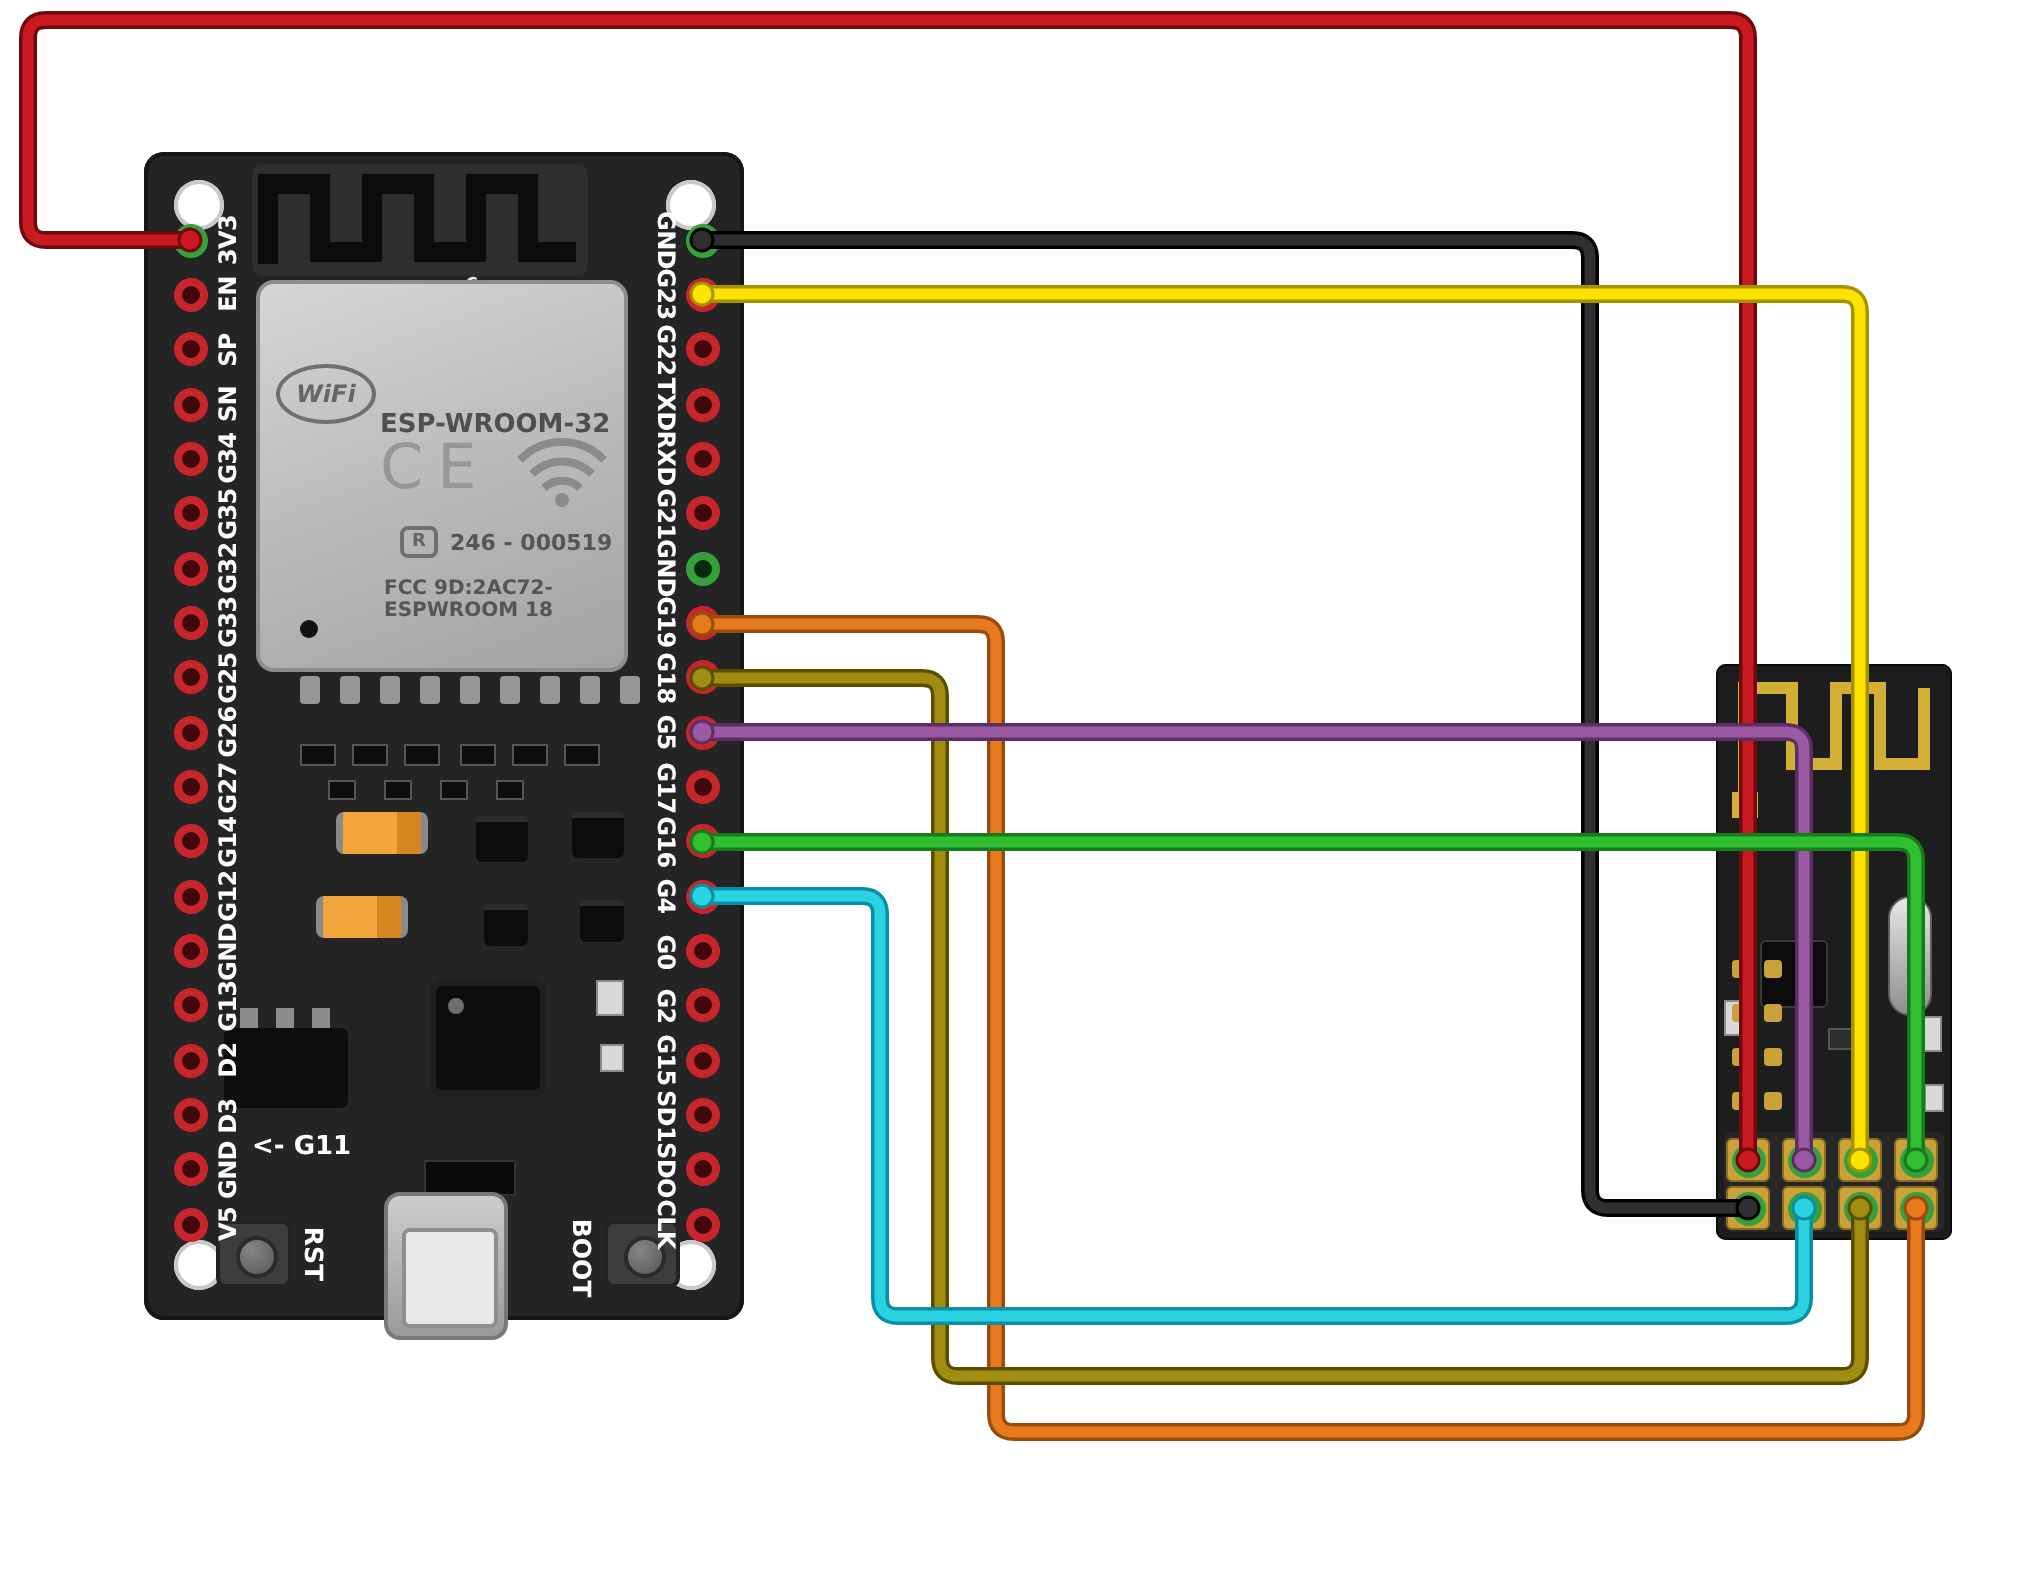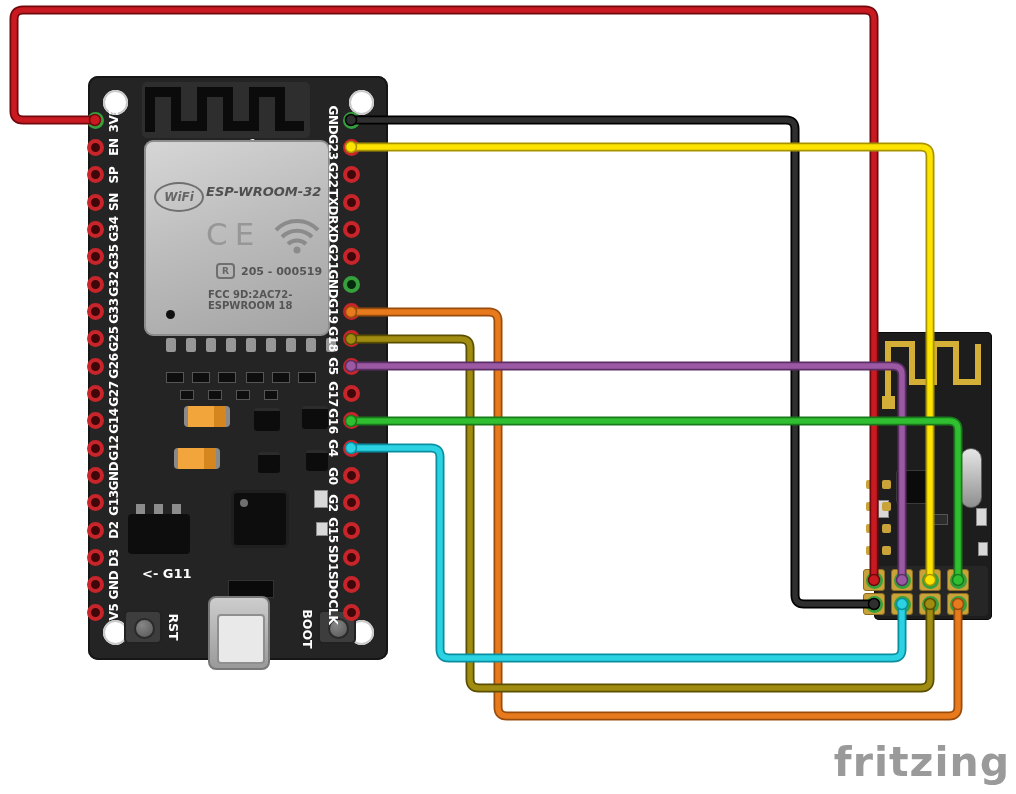--- a/index.html
+++ b/index.html
@@ -1,33 +1,33 @@
 <!DOCTYPE html>
 <html><head>
 <meta charset="utf-8">
 <style>
   html,body{margin:0;padding:0;background:#ffffff;}
   body{width:1016px;height:794px;position:relative;overflow:hidden;
        font-family:"DejaVu Sans","Liberation Sans",sans-serif;}
   #canvas{position:absolute;inset:0;}
-  .board{position:absolute;margin-left:16px;}
+  .board{position:absolute;}
 
   
   #esp32{left:72px;top:76px;width:300px;height:584px;background:#242424;
          border-radius:10px;box-shadow:inset 0 0 0 2px #161616;z-index:1;}
   .hole{position:absolute;width:25px;height:25px;border-radius:50%;background:#fff;
         box-shadow:inset 0 0 0 2px #c9c9c9;}
   .ant-c{position:absolute;left:161px;top:60px;color:#e8e8e8;font-size:10px;font-weight:700;}
   .shield{position:absolute;left:56px;top:64px;width:186px;height:196px;border-radius:9px;
           background:linear-gradient(160deg,#d6d6d6 0%,#bdbdbd 45%,#a3a3a3 100%);
           border:2px solid #8d8d8d;box-sizing:border-box;}
   .wifi-oval{position:absolute;left:8px;top:40px;width:46px;height:26px;border:2px solid #6f6f6f;
              border-radius:50%;display:flex;align-items:center;justify-content:center;
              color:#666;font-weight:700;font-style:italic;font-size:12px;}
-  .model{position:absolute;left:60px;top:42px;font-size:13px;font-weight:700;color:#4f4f4f;font-style:italic;}
+  .model{position:absolute;left:60px;top:63px;font-size:13px;font-weight:700;color:#4f4f4f;}
   .ce{position:absolute;left:60px;top:74px;font-size:31px;color:#979797;letter-spacing:7px;}
   .wifi-arcs{position:absolute;left:128px;top:72px;}
   .rbox{position:absolute;left:70px;top:121px;border:2px solid #6f6f6f;border-radius:4px;
         font-size:9px;font-weight:700;color:#666;padding:1px 4px;}
   .regnum{position:absolute;left:95px;top:123px;font-size:11px;font-weight:700;color:#555;}
   .fccline{position:absolute;left:62px;top:147px;font-size:10px;font-weight:700;color:#555;}
   .shield-dot{position:absolute;left:20px;top:168px;width:9px;height:9px;border-radius:50%;background:#111;}
   .castpad{position:absolute;width:10px;height:14px;background:#979797;border-radius:2px;}
   .smd{position:absolute;background:#0e0e0e;border:1px solid #555;}
   .cap{position:absolute;width:46px;height:21px;border-radius:4px;
@@ -100,21 +100,21 @@
       <div class="ce">CE</div>
       <svg class="wifi-arcs" width="46" height="42" viewBox="0 0 46 42">
         <g fill="none" stroke="#8b8b8b" stroke-width="4">
           <path d="M 14,30 A 13,13 0 0 1 32,30"></path>
           <path d="M 8,23  A 21,21 0 0 1 38,23"></path>
           <path d="M 2,16  A 29,29 0 0 1 44,16"></path>
         </g>
         <circle cx="23" cy="36" r="3.5" fill="#8b8b8b"></circle>
       </svg>
       <div class="rbox">R</div>
-      <div class="regnum">205 - 000519</div>
+      <div class="regnum">246 - 000519</div>
       <div class="fccline">FCC 9D:2AC72-ESPWROOM 18</div>
       <div class="shield-dot"></div>
     </div>
 
     <div class="castpad" style="left:78px;top:262px"></div>
     <div class="castpad" style="left:98px;top:262px"></div>
     <div class="castpad" style="left:118px;top:262px"></div>
     <div class="castpad" style="left:138px;top:262px"></div>
     <div class="castpad" style="left:158px;top:262px"></div>
     <div class="castpad" style="left:178px;top:262px"></div>
@@ -323,14 +323,13 @@
         <circle cx="958" cy="580" r="5.5" fill="#2fbf30" stroke="#187a1a" stroke-width="1.5"></circle>
       </g>
       <g>
         <path d="M 351 448 L 431 448 Q 440 448 440 457 L 440 649 Q 440 658 449 658 L 893 658 Q 902 658 902 649 L 902 604" stroke="#0b8ea2" stroke-width="9" fill="none" stroke-linecap="round" stroke-linejoin="round"></path>
         <path d="M 351 448 L 431 448 Q 440 448 440 457 L 440 649 Q 440 658 449 658 L 893 658 Q 902 658 902 649 L 902 604" stroke="#2ad2e2" stroke-width="5.5" fill="none" stroke-linecap="round" stroke-linejoin="round"></path>
         <circle cx="351" cy="448" r="5.5" fill="#2ad2e2" stroke="#0b8ea2" stroke-width="1.5"></circle>
         <circle cx="902" cy="604" r="5.5" fill="#2ad2e2" stroke="#0b8ea2" stroke-width="1.5"></circle>
       </g>
     </svg>
 
-  <div id="watermark">fritzing</div>
 </div>
 
 </body></html>

